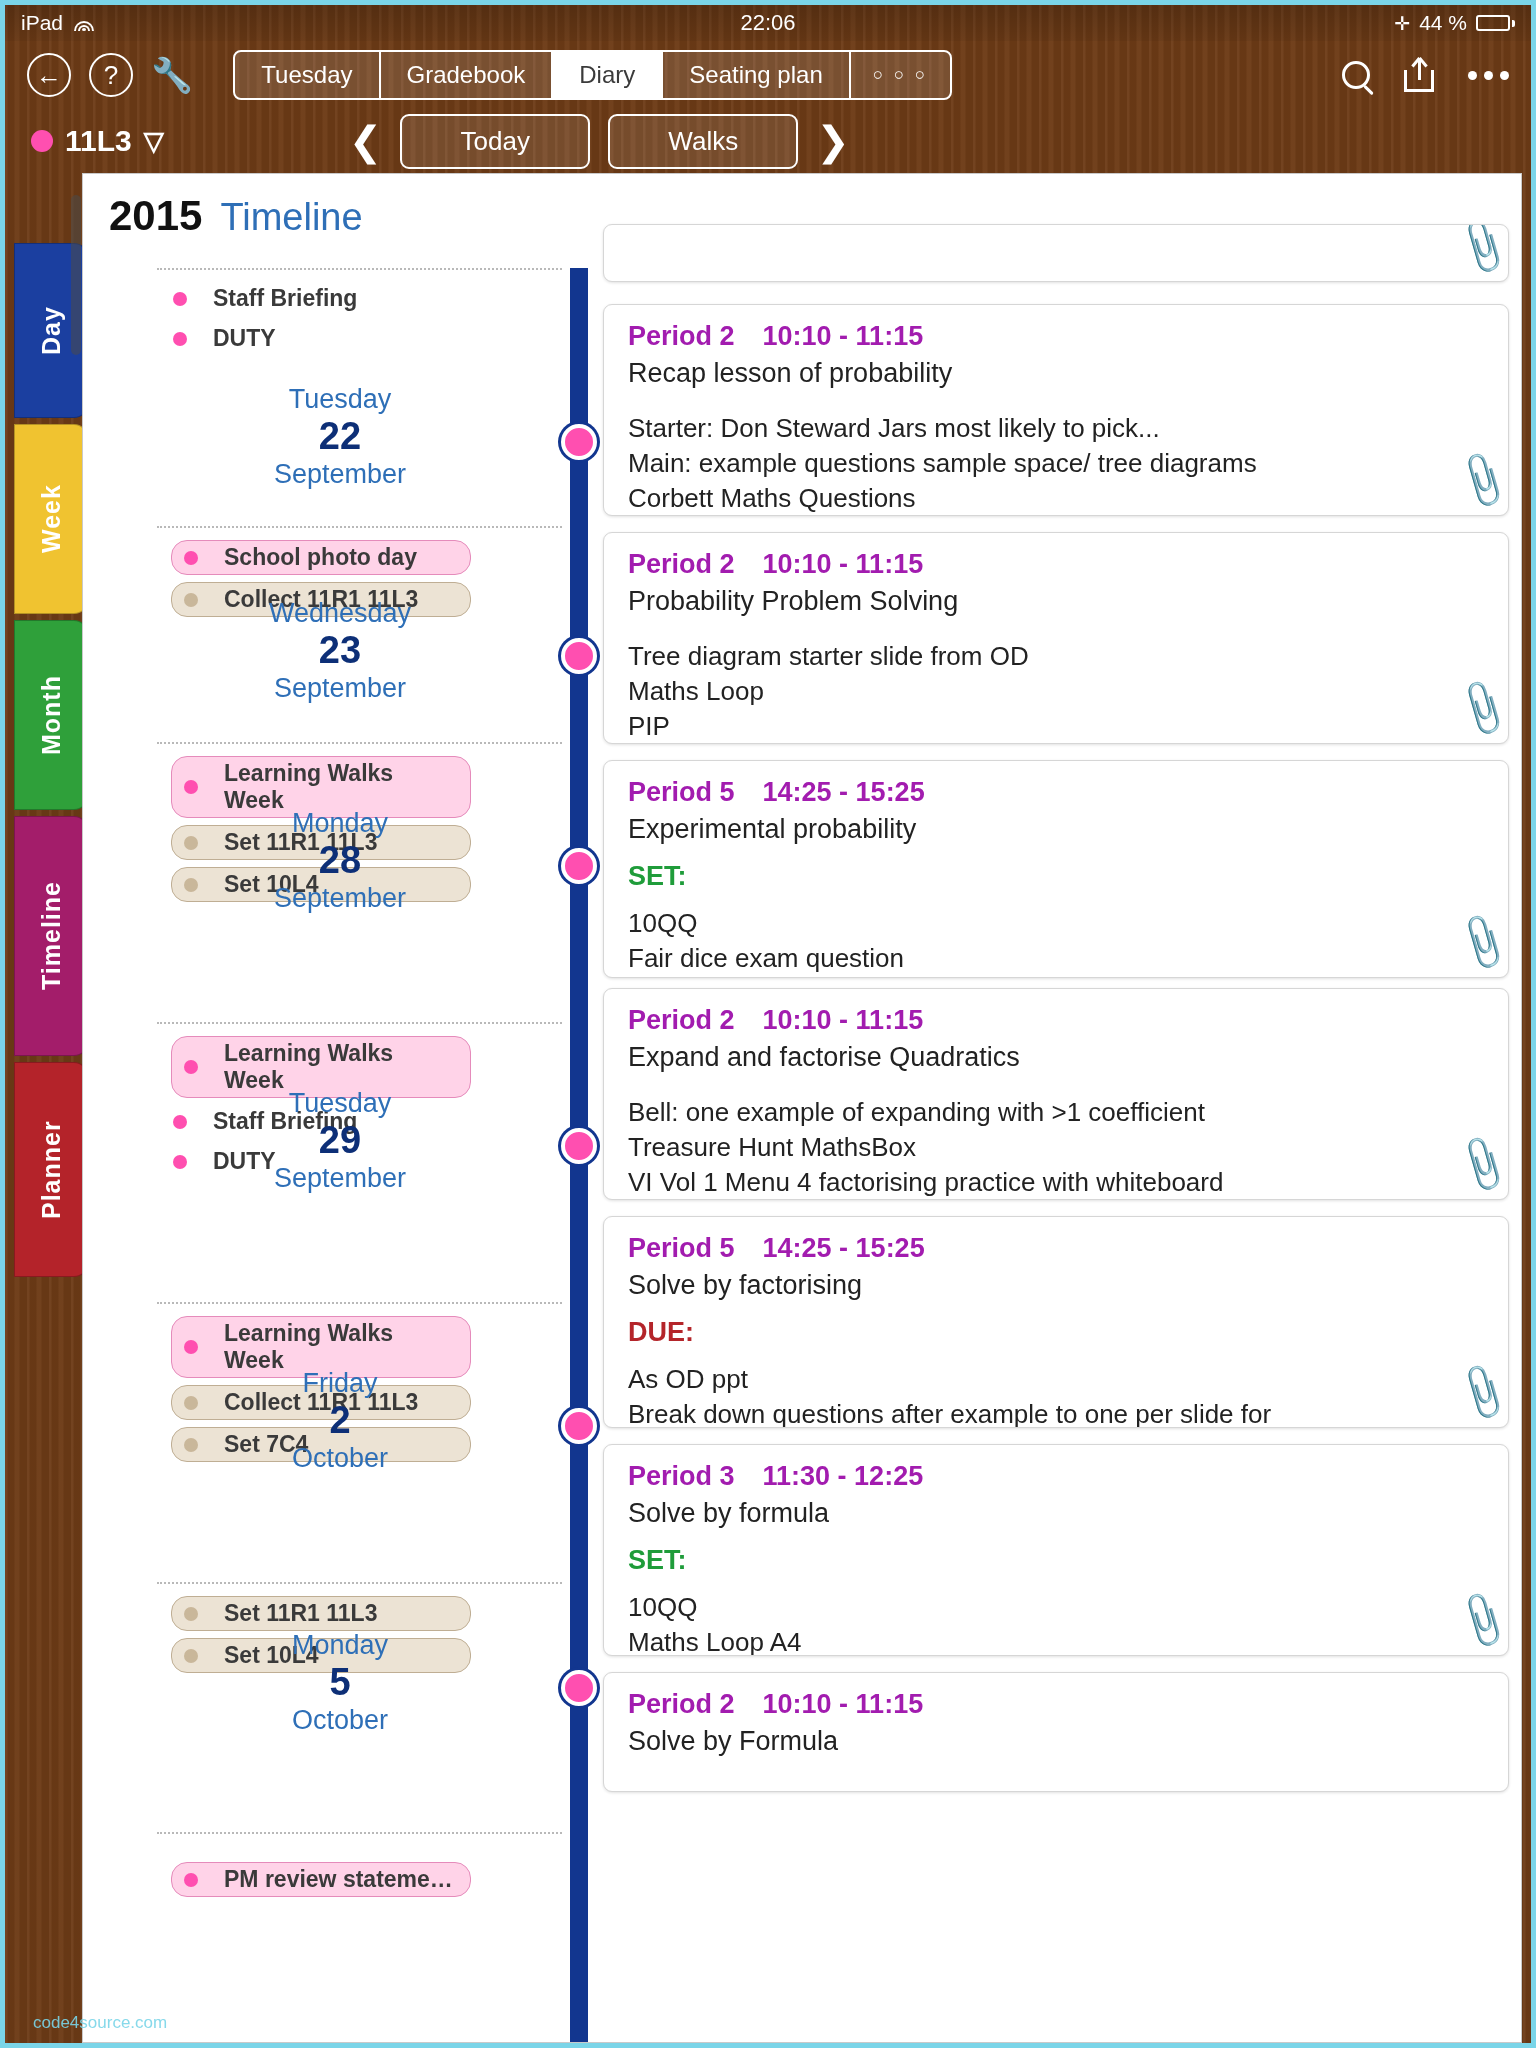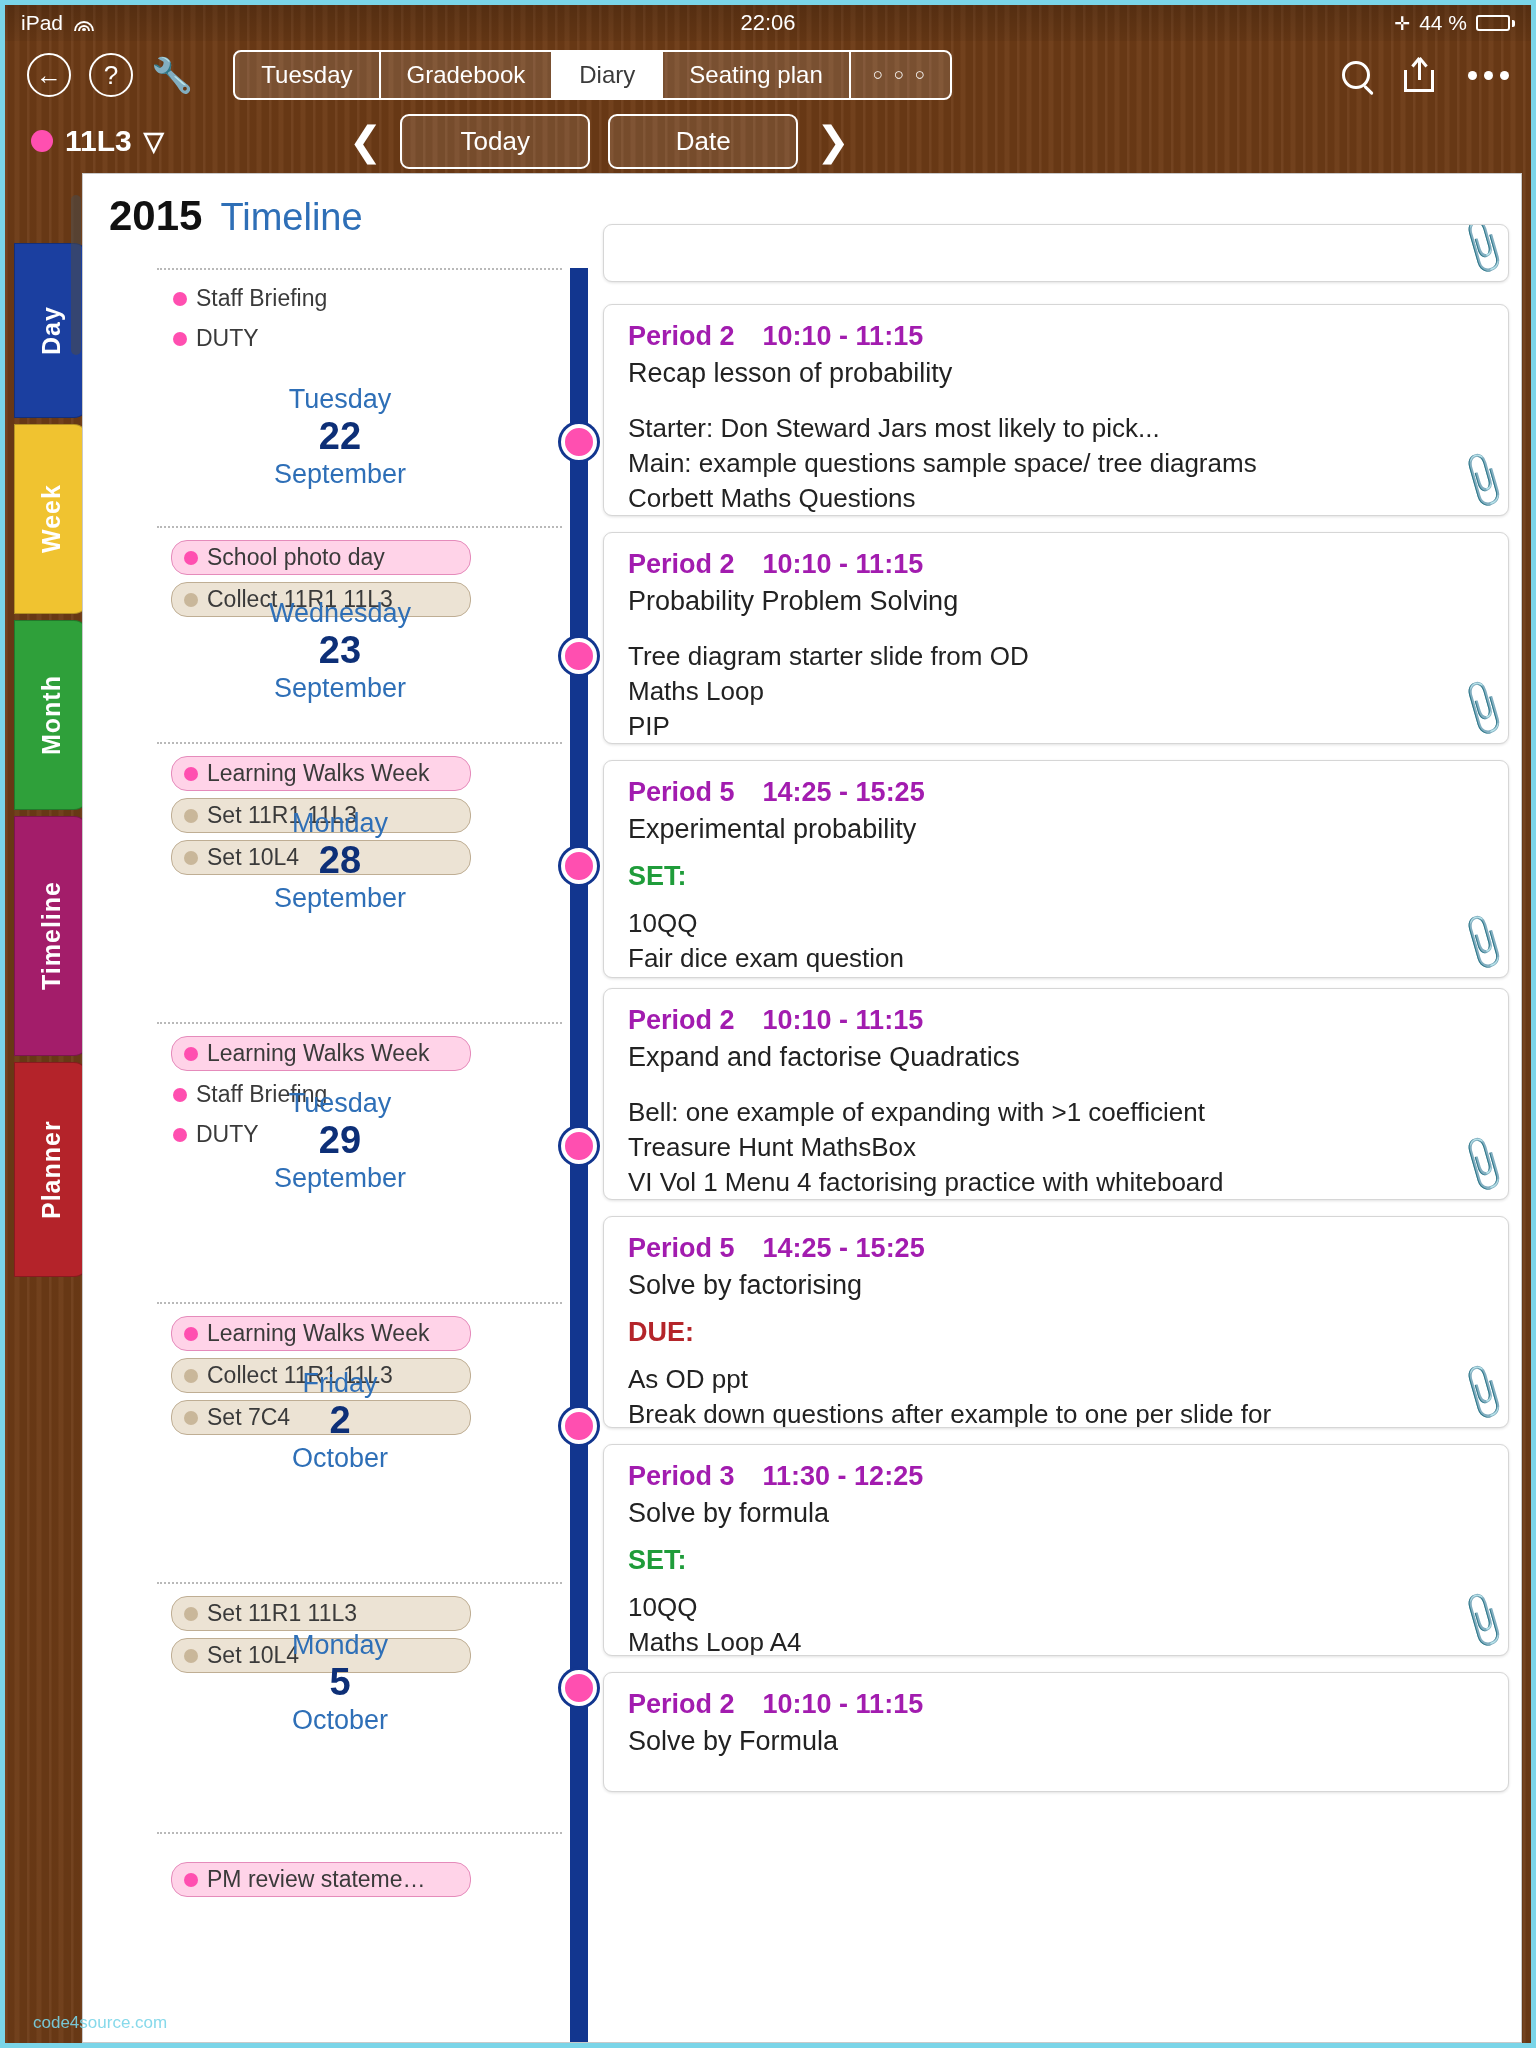--- a/index.html
+++ b/index.html
@@ -124,23 +124,23 @@
   }
 
   .left-col { position:absolute; top:0; left:0; width:487px; bottom:0; }
   .right-col { position:absolute; top:0; left:520px; right:6px; bottom:0; }
 
   .day-block { position:relative; }
   .day-sep { position:absolute; left:74px; right:8px; top:0; border-top:2px dotted #b9b9b9; }
 
   .tags { position:absolute; left:88px; top:14px; width:300px; }
   .tag {
-    display:flex; align-items:center; gap:9px;
+    display:flex; align-items:center; gap:26px;
     border-radius:16px; padding:3px 12px; margin-bottom:7px;
-    font-size:23px; color:#3a3a3a;
+    font-size:23px; color:#3a3a3a;font-weight:bold;
   }
   .tag.plain { background:transparent; padding-left:2px; }
   .tag.pink { background:#ffd3e8; border:1px solid #e58bbb; }
   .tag.beige { background:#ece3d4; border:1px solid #bfae94; }
   .tag .bullet { width:14px;height:14px;border-radius:50%;flex:none; }
   .bul-pink { background:#ff4fb0; }
   .bul-beige { background:#c9b79a; }
 
   .datebox {
     position:absolute; right:120px; text-align:center; color:#2e6fb7;
@@ -255,21 +255,21 @@
 
   <div class="subbar">
     <div class="class-pill">
       <span class="dot-pink"></span>
       <span>11L3</span>
       <span style="font-size:26px;color:#fff;">▽</span>
     </div>
     <div class="navgroup">
       <span class="chev">❮</span>
       <div class="pillbtn">Today</div>
-      <div class="pillbtn">Date</div>
+      <div class="pillbtn">Walks</div>
       <span class="chev">❯</span>
     </div>
   </div>
 
   <div class="tabs">
     <div class="tab day">Day</div>
     <div class="tab week">Week</div>
     <div class="tab month">Month</div>
     <div class="tab timeline">Timeline</div>
     <div class="tab planner">Planner</div>

